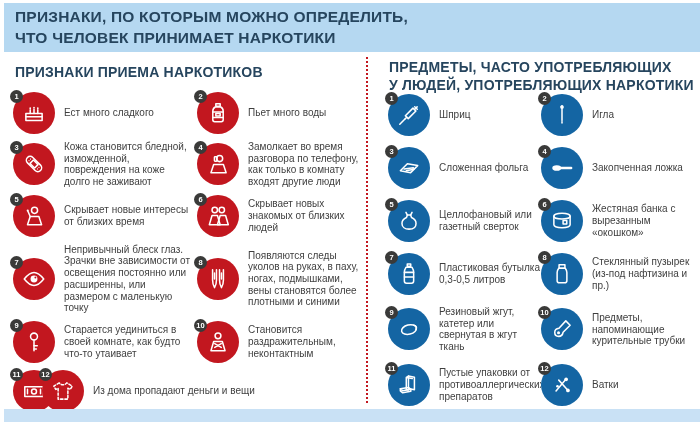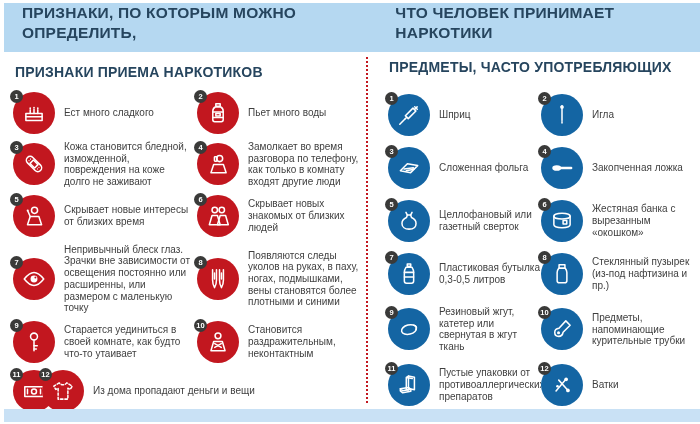--- a/index.html
+++ b/index.html
@@ -1,19 +1,19 @@
 <!DOCTYPE html>
 <html lang="ru" style="--header-bg: #b5d8f1; --footer-bg: #c9e1f5; --navy: #26455e; --text: #3f3f3f; --red: #c2171f; --blue: #1465a3; --badge: #3a3a39;"><head>
 <meta charset="utf-8">
 <style>
   html,body{margin:0;padding:0;background:#fff;}
   .poster{position:relative;width:700px;height:424px;background:#fff;overflow:hidden;
           font-family:"Liberation Sans",sans-serif;}
   .title-bar{position:absolute;left:4px;top:3px;right:0;height:49px;background:var(--header-bg);
-             display:flex;flex-direction:row;justify-content:center;padding-left:18px;box-sizing:border-box;}
+             display:flex;flex-direction:column;justify-content:center;padding-left:11px;box-sizing:border-box;}
   .title-bar div{font-size:15.5px;font-weight:bold;color:var(--navy);line-height:1.32;letter-spacing:.2px;}
   .sec-heading{margin:0;font-size:14px;font-weight:bold;color:var(--navy);letter-spacing:.2px;}
   .left-heading{position:absolute;left:15px;top:64px;}
   .right-heading{position:absolute;left:389px;top:58px;line-height:1.3;}
   .divider{position:absolute;left:366px;top:57px;height:346px;border-left:2px dotted var(--red);}
   .panel{position:absolute;display:grid;}
   .left-panel{left:13px;top:92px;width:352px;grid-template-columns:184px 168px;row-gap:7px;}
   .right-panel{left:388px;top:94px;width:312px;grid-template-columns:153px 159px;row-gap:11px;}
   .item{display:flex;align-items:center;gap:9px;}
   .icon-stack{display:flex;flex-shrink:0;}
@@ -38,20 +38,21 @@
 <div class="poster">
   <header class="title-bar">
     <div>ПРИЗНАКИ, ПО КОТОРЫМ МОЖНО ОПРЕДЕЛИТЬ,</div>
     <div>ЧТО ЧЕЛОВЕК ПРИНИМАЕТ НАРКОТИКИ</div>
   </header>
 
   <h2 class="sec-heading left-heading">ПРИЗНАКИ ПРИЕМА НАРКОТИКОВ</h2>
 
   <h2 class="sec-heading right-heading">
     <span style="display:block">ПРЕДМЕТЫ, ЧАСТО УПОТРЕБЛЯЮЩИХ</span>
+    <span style="display:block">У ЛЮДЕЙ, УПОТРЕБЛЯЮЩИХ НАРКОТИКИ</span>
   </h2>
 
   <div class="divider"></div>
 
   <div class="panel left-panel" id="left-panel">
       <div class="item">
         <div class="icon-stack">
           <div class="circle red">
             <span class="badge">1</span>
             <svg viewBox="0 0 24 24" class="glyph">

